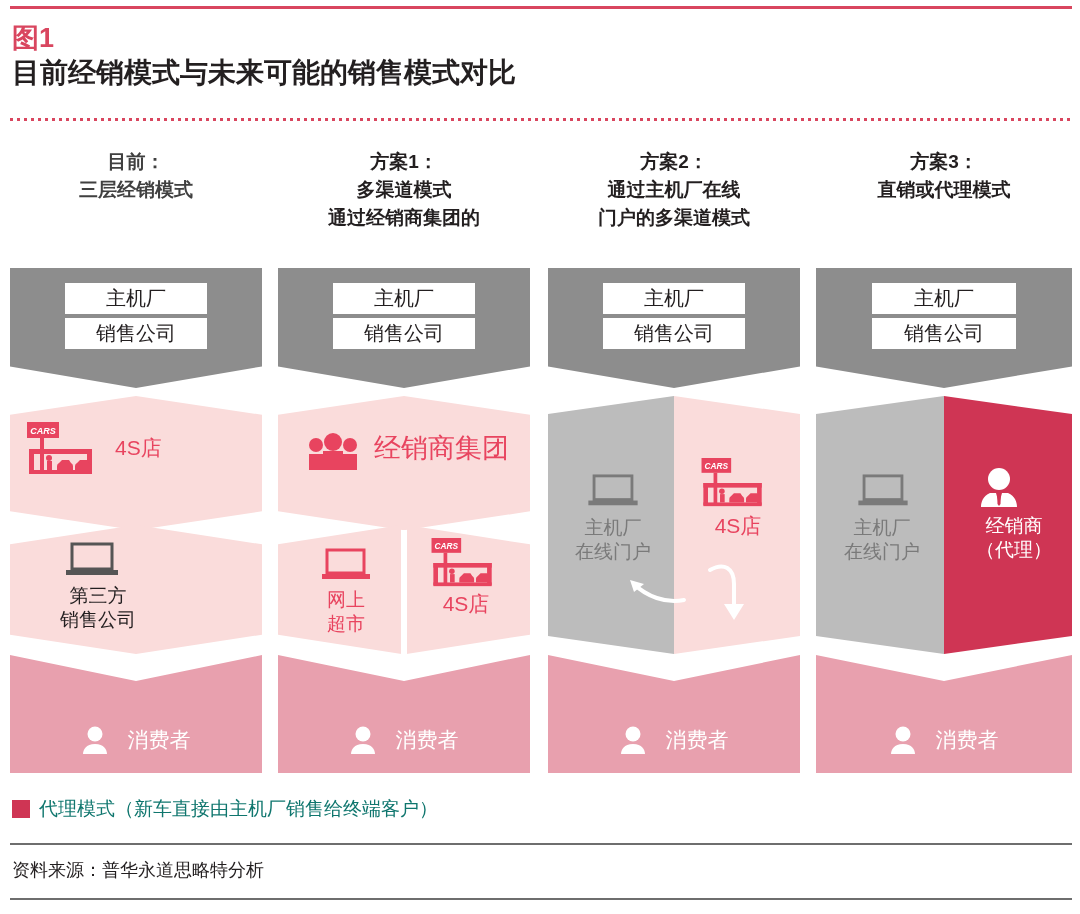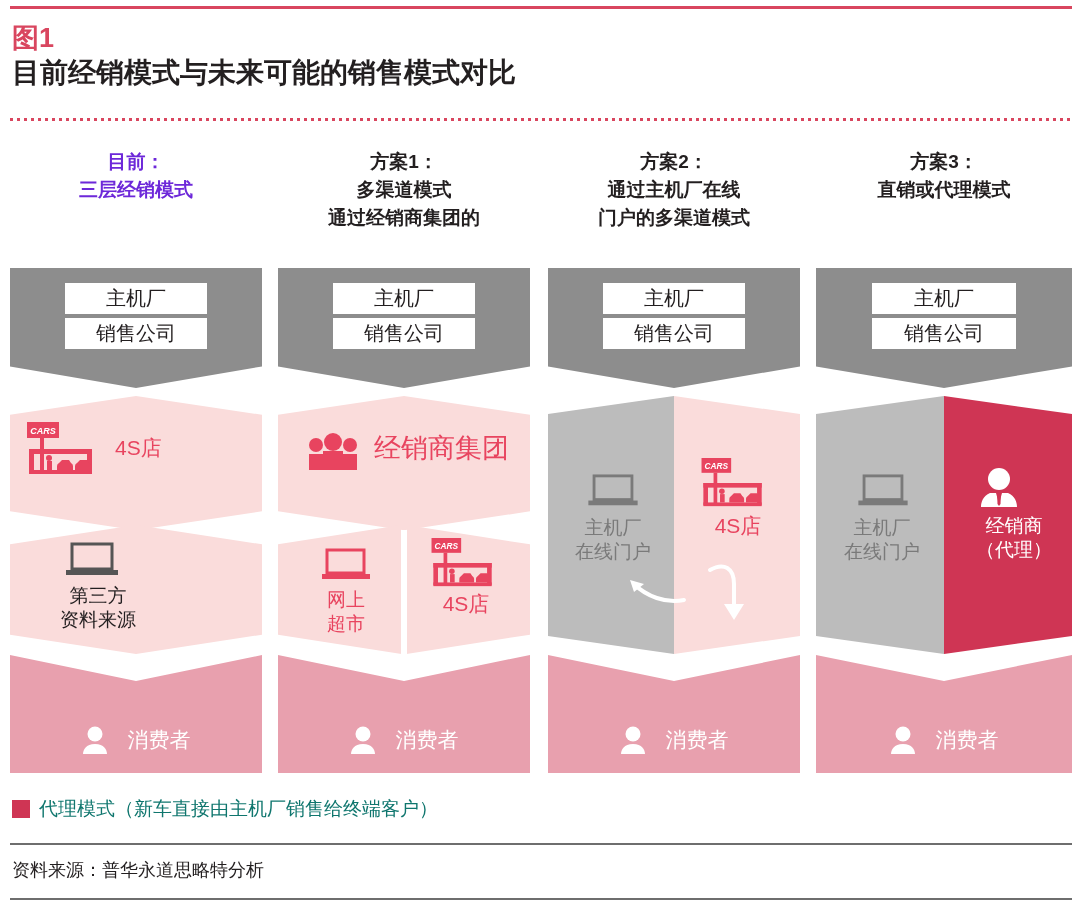--- a/index.html
+++ b/index.html
@@ -30,21 +30,21 @@
     background-image: repeating-linear-gradient(to right,
         #d9465f 0px, #d9465f 3px, #ffffff 3px, #ffffff 7px);
   }
 
   
   .col-head {
     position: absolute; top: 148px; height: 100px;
     text-align: center; font-size: 19px; line-height: 28px;
     font-weight: bold; color: #231f20;
   }
-  .col-head.current { color: #6d28d9; }
+  .col-head.current { color: #404040; }
 
   
   .col { position: absolute; top: 268px; height: 505px; }
 
   
   .oem-block {
     position: absolute; left: 0; top: 0; width: 100%; height: 120px;
     background: #8d8d8d;
     clip-path: polygon(0 0, 100% 0, 100% 82%, 50% 100%, 0 82%);
   }
@@ -199,21 +199,21 @@
       <div class="cell-label pink" style="left:105px;top:40px;width:110px;text-align:left;font-size:21px;">4S店</div>
 
       <div class="icon-wrap" style="left:56px;top:146px;">
         <svg width="52" height="38" viewBox="0 0 52 38">
           <rect x="6" y="2" width="40" height="25" fill="none" stroke="#555555" stroke-width="3"></rect>
           <rect x="0" y="28" width="52" height="5" fill="#555555"></rect>
         </svg>
       </div>
       <div class="cell-label" style="left:0;top:188px;width:176px;">
         <div style="white-space:pre-line;">第三方
-资料来源</div>
+销售公司</div>
       </div>
     </div>
     <div class="consumer">
       <div class="consumer-inner">
         <span>
           <svg width="26" height="30" viewBox="0 0 26 30">
             <circle cx="13" cy="9" r="7.5" fill="#ffffff"></circle>
             <path d="M13 19 C4 19 1 25 1 29 L25 29 C25 25 22 19 13 19 Z" fill="#ffffff"></path>
           </svg>
         </span>

